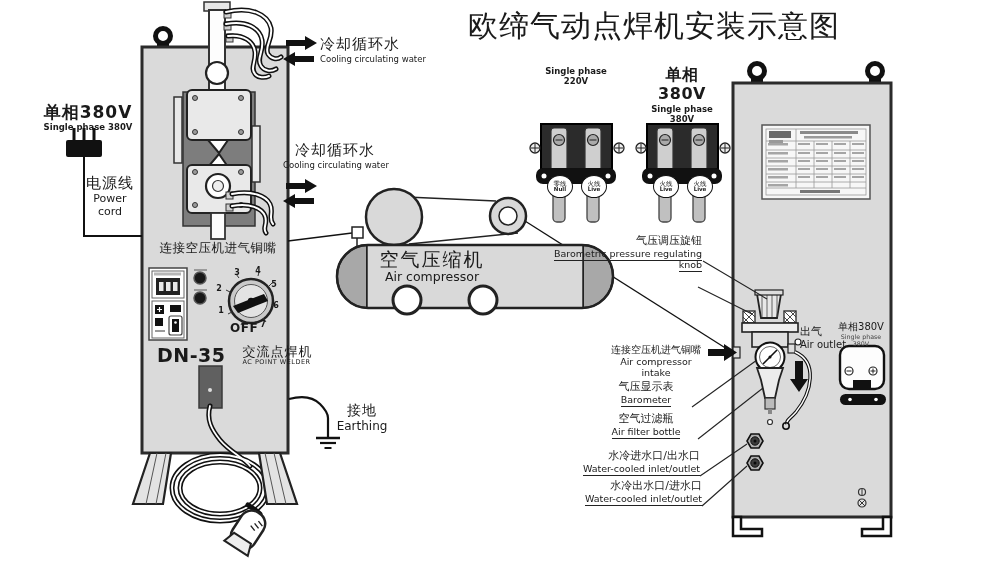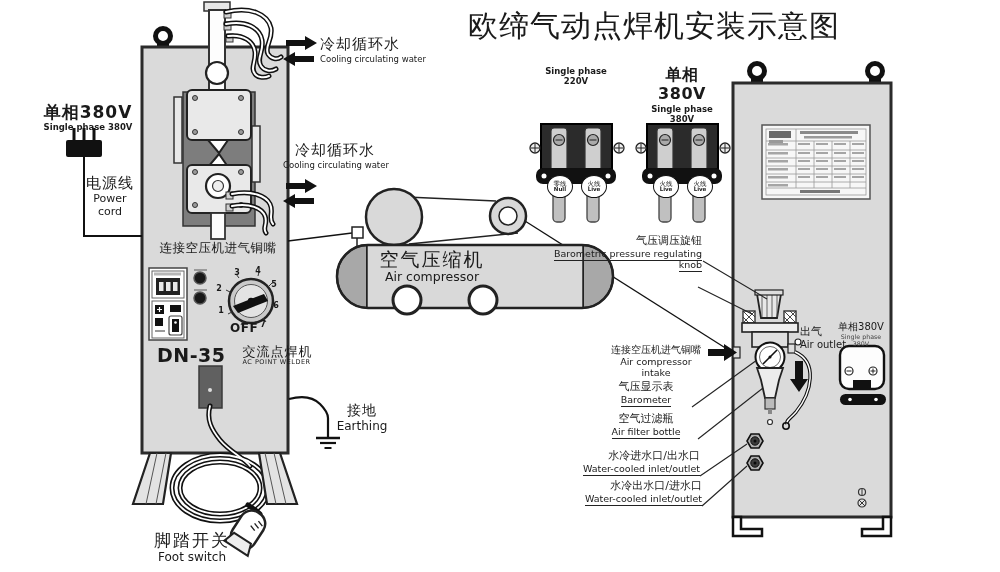--- a/index.html
+++ b/index.html
@@ -384,24 +384,20 @@
   <div class="knum" style="left:268px;top:280px">5</div>
   <div class="knum" style="left:270px;top:301px">6</div>
   <div class="knum" style="left:257px;top:320px">7</div>
   <div class="koff" style="left:230px;top:321px">OFF</div>
 
   <div class="abs ctr" style="left:331px;top:402px;width:62px">
     <div class="z14">接地</div>
     <div class="e115">Earthing</div>
   </div>
 
-  <div class="abs ctr" style="left:146px;top:530px;width:92px">
-    <div class="z17s">脚踏开关</div>
-    <div class="e12">Foot switch</div>
-  </div>
 
   <div class="abs ctr" style="left:352px;top:248px;width:160px">
     <div class="z19">空气压缩机</div>
     <div class="e13">Air compressor</div>
   </div>
 
   <div class="abs ctr" style="left:536px;top:66px;width:80px">
     <div class="e9b">Single phase 220V</div>
   </div>
   <div class="abs ctr" style="left:642px;top:66px;width:80px">

